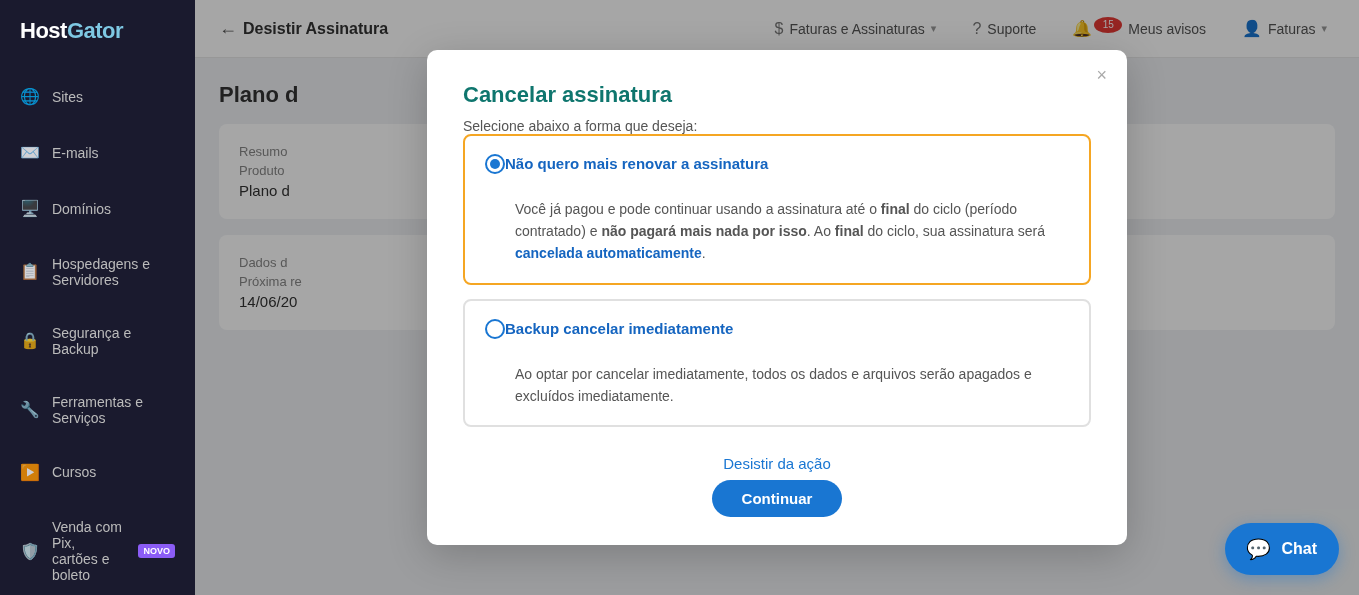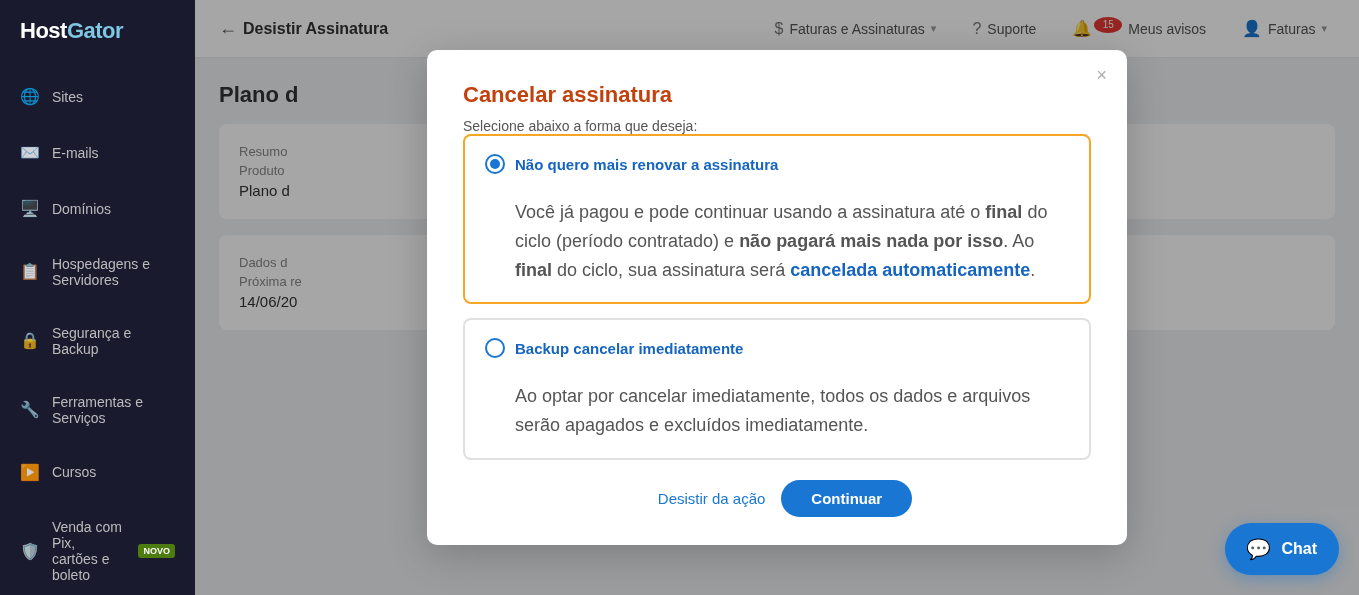--- a/index.html
+++ b/index.html
@@ -30,21 +30,21 @@
       align-items: center;
       gap: 12px;
       padding: 12px 20px;
       cursor: pointer;
       color: #bbb;
       font-size: 14px;
     }
     .sidebar-item .icon { font-size: 16px; opacity: 0.8; }
     .sidebar-item-new {
       display: inline-block;
-      background: #4d7c0f;
+      background: #8b5cf6;
       color: #fff;
       font-size: 9px;
       font-weight: 700;
       border-radius: 3px;
       padding: 2px 5px;
       margin-left: 4px;
     }
 
     
     .main {
@@ -161,21 +161,21 @@
       font-size: 18px;
       color: #aaa;
       cursor: pointer;
       line-height: 1;
       background: none;
       border: none;
     }
     .modal-title {
       font-size: 22px;
       font-weight: 700;
-      color: #c2410c;
+      color: #0f766e;
       margin-bottom: 10px;
     }
     .modal-subtitle {
       font-size: 14px;
       color: #555;
     }
 
     
     .radio-option {
       border: 2px solid #e0e0e0;
@@ -195,21 +195,20 @@
       content: '';
       position: absolute;
       top: -2px; left: -2px; right: -2px; bottom: -2px;
       border-radius: 9px;
       background: linear-gradient(90deg, #1565c0 0%, #42a5f5 30%, #f5a623 70%, #e53935 100%);
       z-index: -1;
     }
     .radio-header {
       display: flex;
       align-items: center;
-      gap: 10px;
       margin-bottom: 8px;
     }
     .radio-circle {
       width: 20px;
       height: 20px;
       border-radius: 50%;
       border: 2px solid #1976d2;
       display: flex;
       align-items: center;
       justify-content: center;
@@ -221,33 +220,34 @@
       height: 10px;
       background: #1976d2;
       border-radius: 50%;
     }
     .radio-label {
       font-size: 15px;
       font-weight: 600;
       color: #1565c0;
     }
     .radio-desc {
-      font-size: 18px;
+      font-size: 14px;
       color: #555;
       line-height: 1.6;
       padding-left: 30px;
       margin-top: 24px;
     }
 
     
     .modal-footer {
       display: flex;
       align-items: center;
       justify-content: center;
       margin-top: 20px;
+      flex-direction: column;
     }
     .btn-cancel {
       background: none;
       border: none;
       color: #1976d2;
       font-size: 15px;
       cursor: pointer;
       font-weight: 500;
       padding: 8px 16px;
     }

